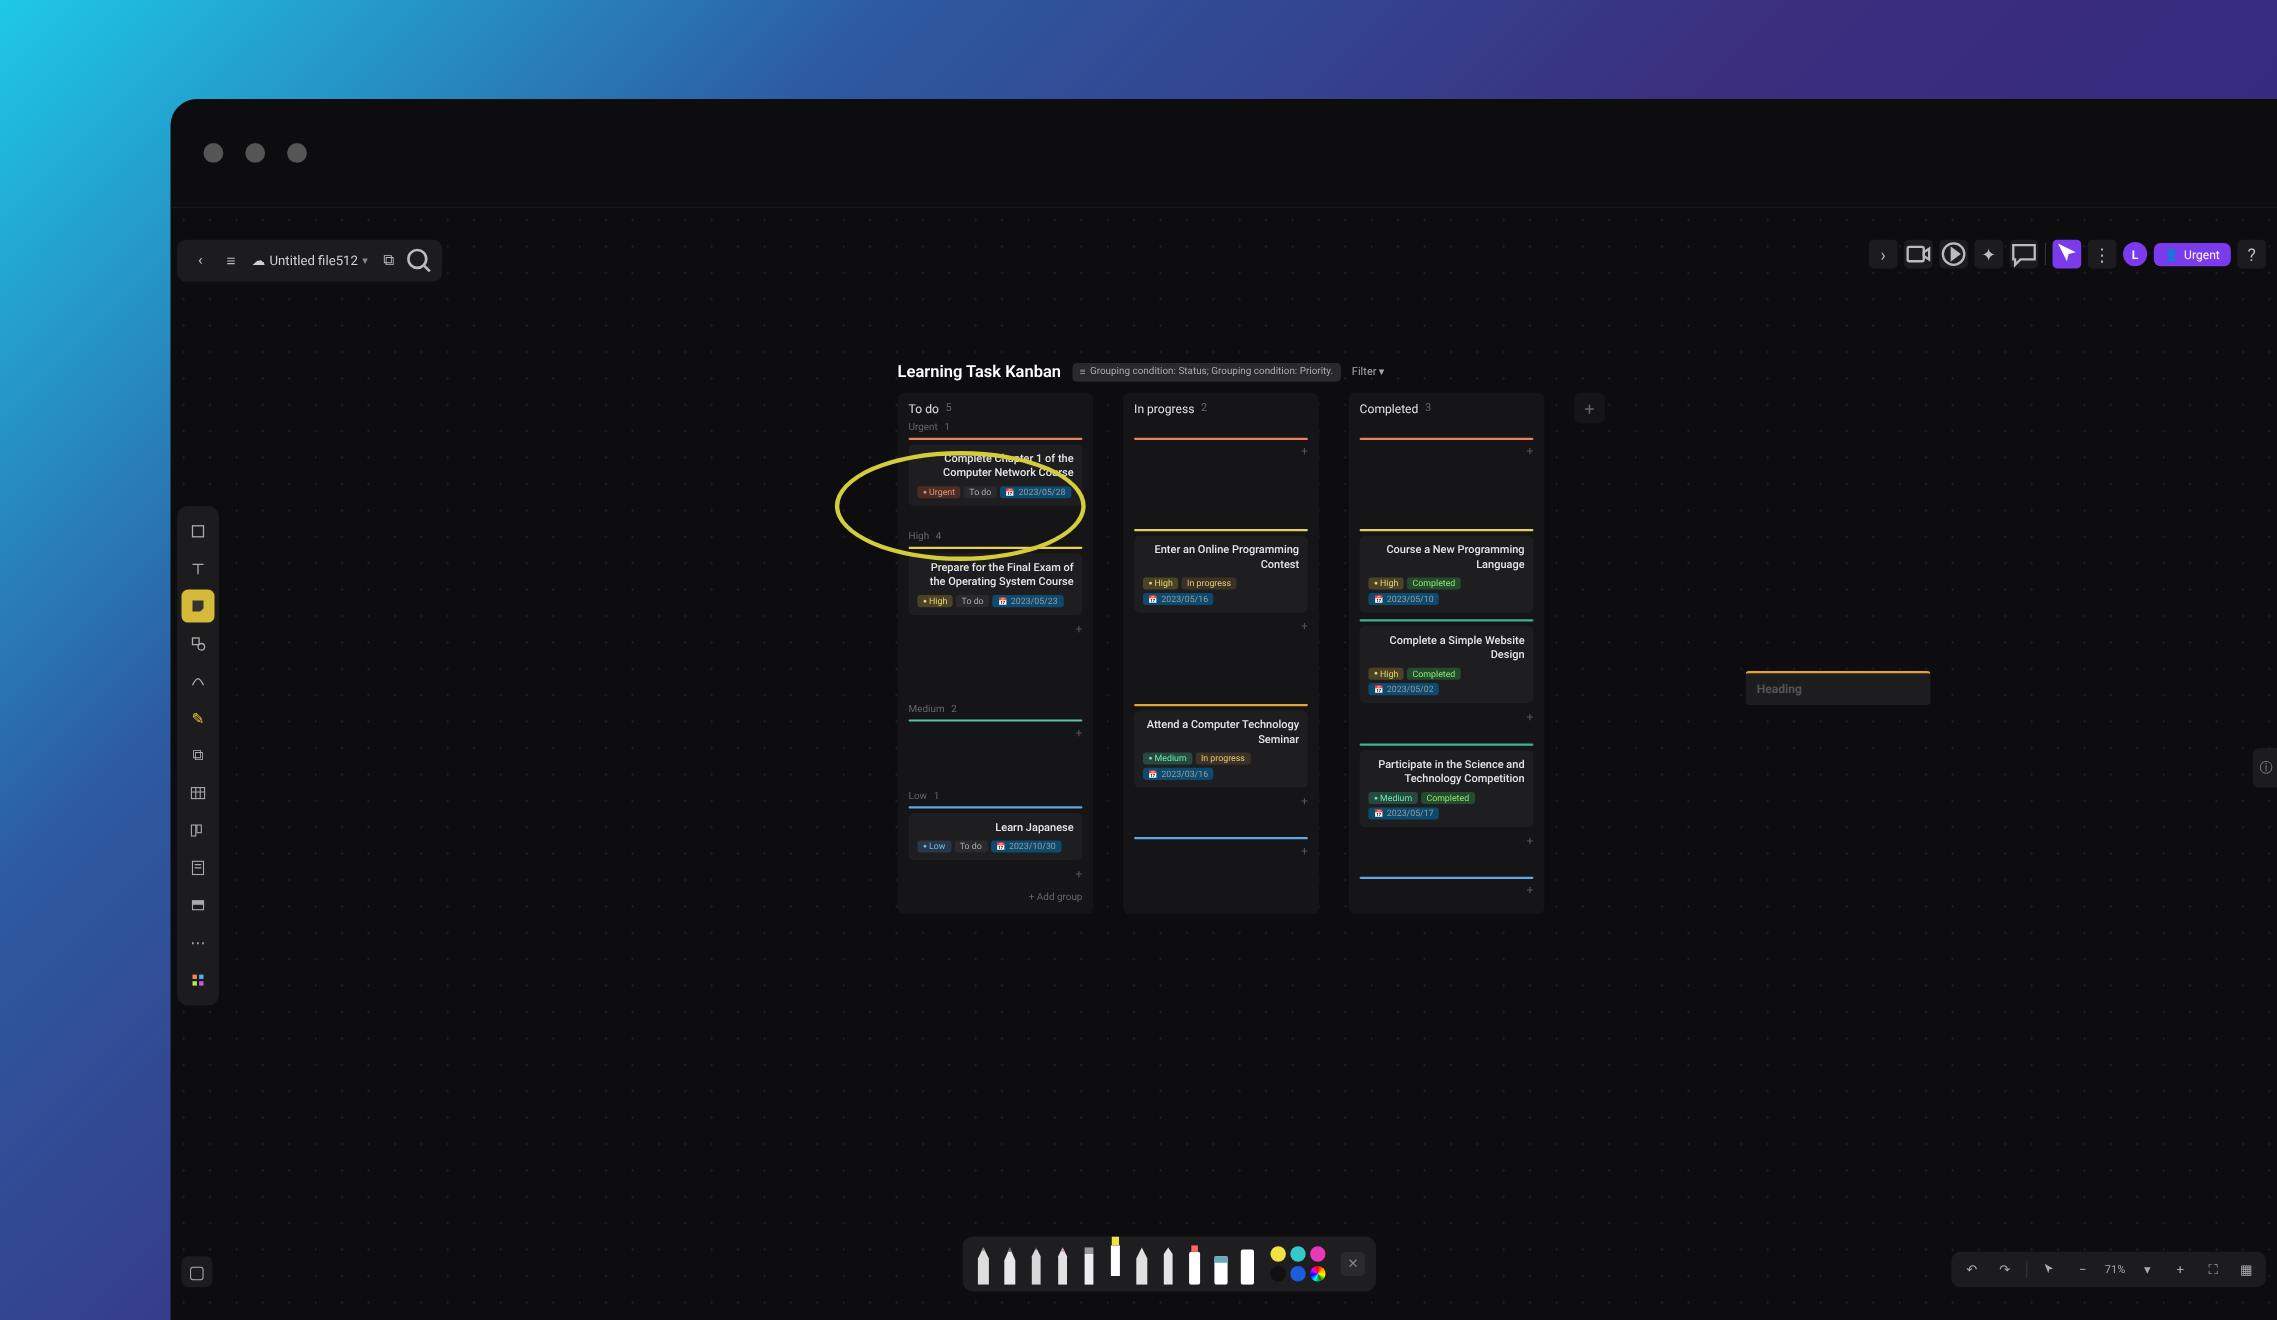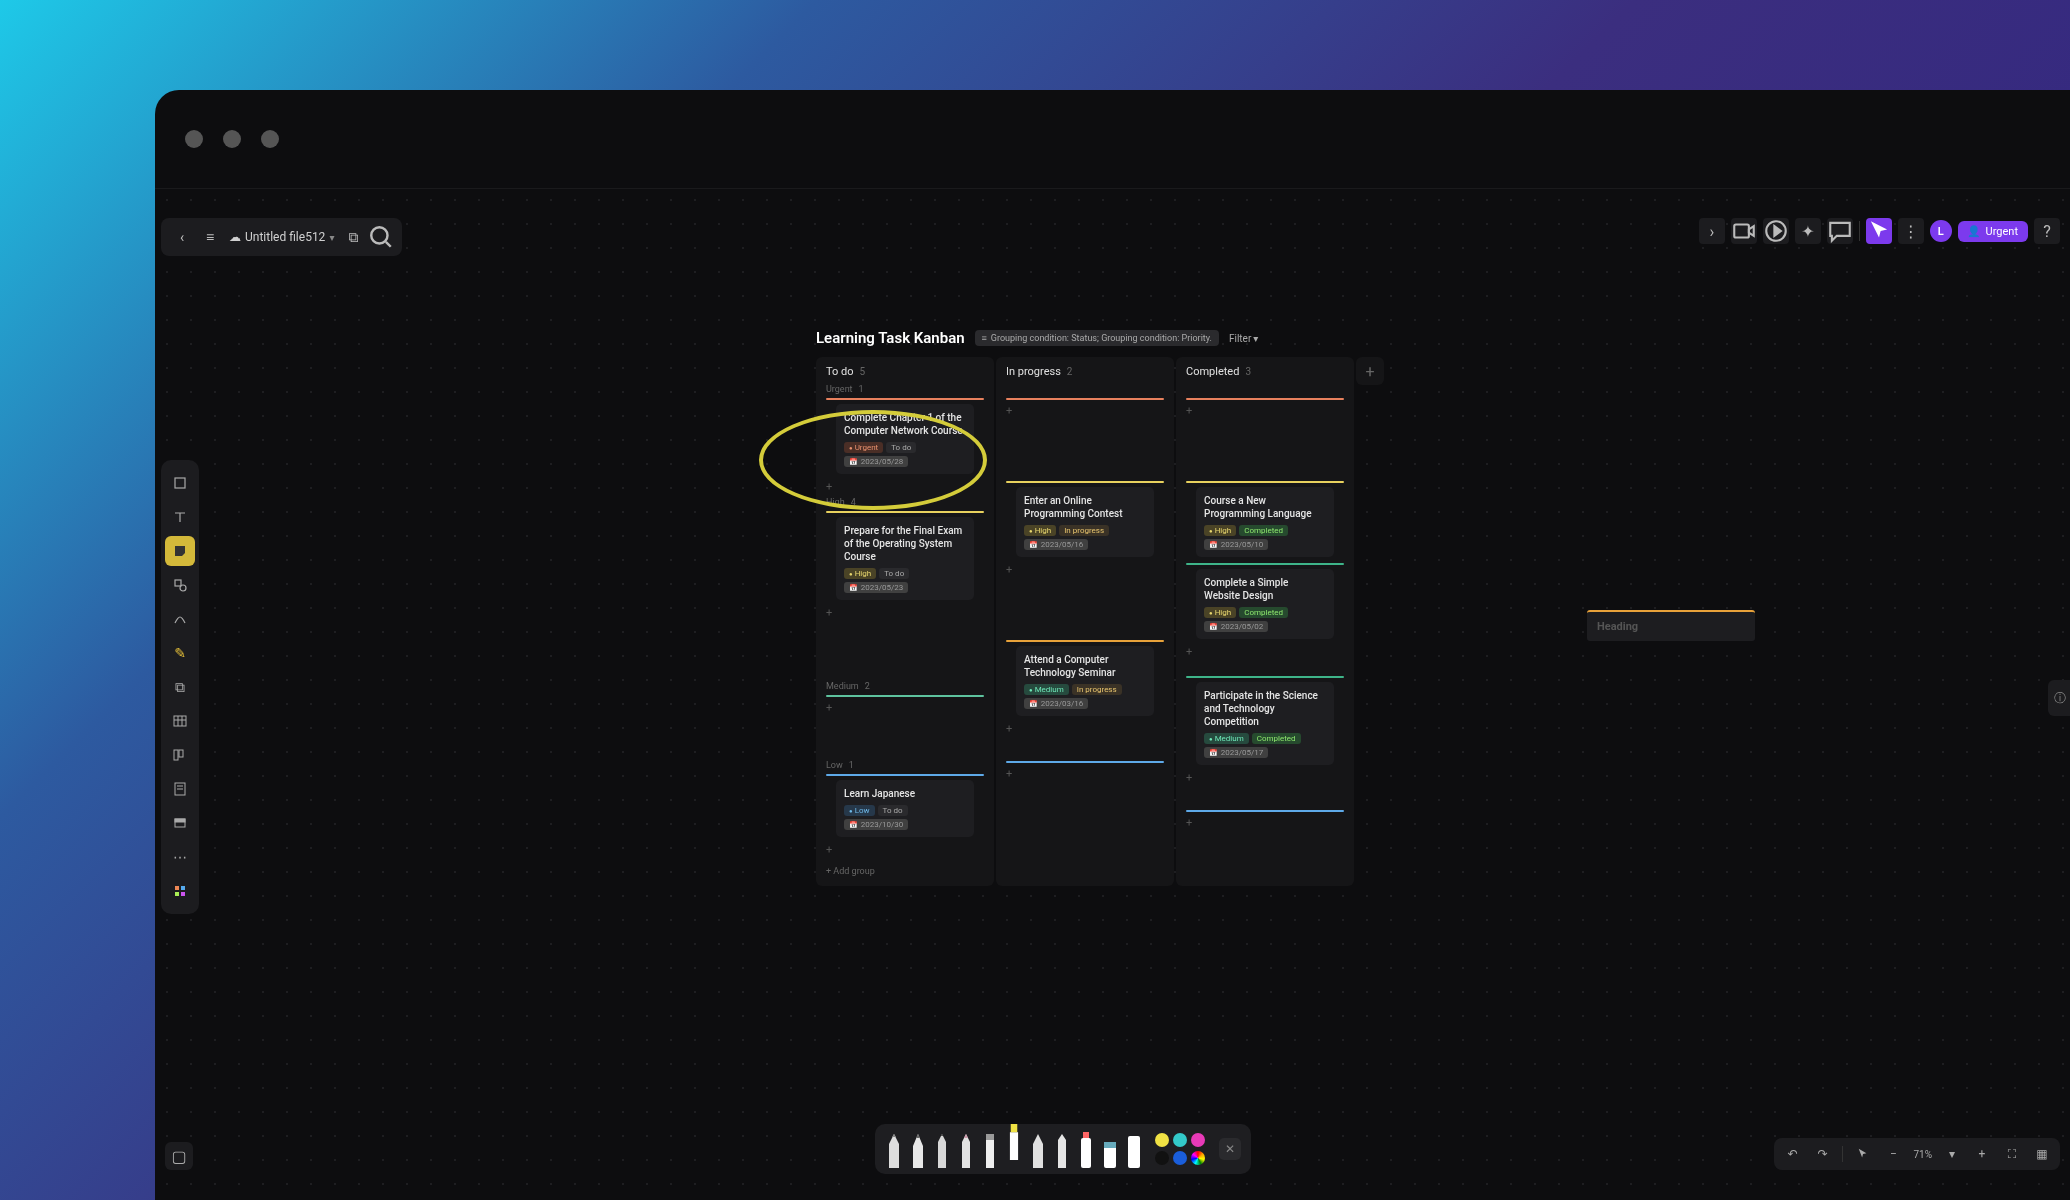--- a/index.html
+++ b/index.html
@@ -21,41 +21,41 @@
 .left-toolbar { position:absolute; left:6px; top:370px; width:38px; background:#1c1c1f; border-radius:10px; display:flex; flex-direction:column; align-items:center; gap:4px; padding:8px 0; }
 .left-toolbar .tool { width:30px; height:30px; display:flex; align-items:center; justify-content:center; color:#aaa; cursor:pointer; border-radius:6px; font-size:14px; }
 .left-toolbar .tool.yellow { background:#d4b93a; color:#333; }
 .left-toolbar .tool svg { width:16px; height:16px; }
 .canvas-bg { position:absolute; inset:98px 0 0 0; background-image:radial-gradient(circle,#1e1e21 1px,transparent 1px); background-size:24px 24px; }
 .kanban-wrap { position:absolute; left:661px; top:239px; }
 .kanban-header { display:flex; align-items:center; gap:10px; margin-bottom:10px; }
 .kanban-title { color:#fff; font-size:15px; font-weight:600; }
 .kanban-cond { background:#2a2a2d; border-radius:4px; padding:3px 7px; font-size:9px; color:#aaa; display:flex; align-items:center; gap:4px; }
 .kanban-filter { font-size:10px; color:#aaa; display:flex; align-items:center; gap:2px; }
-.kanban-cols { display:flex; gap:2px; }
+.kanban-cols { display:flex; gap:27px;text-align:right; }
 .col { width:178px; background:#151517; border-radius:6px; padding:8px 0 4px; }
 .col-head { padding:0 10px 6px; display:flex; align-items:center; gap:6px; }
 .col-head .name { color:#e0e0e0; font-size:11px; }
 .col-head .count { color:#666; font-size:10px; }
 .add-col-btn { width:28px; height:28px; background:#151517; border-radius:6px; display:flex; align-items:center; justify-content:center; color:#666; cursor:pointer; }
 .group-label { padding:0 10px 2px; color:#666; font-size:9px; display:flex; gap:6px; align-items:center; }
 .group-bar { height:2px; border-radius:1px; margin:2px 10px 4px; }
 .bar-urgent { background:#e8815e; } .bar-high { background:#e8d15e; } .bar-medium { background:#5ec29e; } .bar-low { background:#5ea9e8; } .bar-green { background:#3eb489; }
-.card { margin:0 20px 6px; background:#1e1e21; border-radius:5px; padding:7px 8px; }
+.card { margin:0 10px 6px; background:#1e1e21; border-radius:5px; padding:7px 8px; }
 .card-title { color:#e5e5e5; font-size:10px; font-weight:500; line-height:1.3; margin-bottom:5px; }
 .tags { display:flex; flex-wrap:wrap; gap:3px; }
 .tag { font-size:8px; padding:1px 5px; border-radius:3px; display:flex; align-items:center; gap:2px; }
 .tag-urgent { background:#4a2e26; color:#e8916e; } .tag-urgent::before{content:"●";font-size:6px;}
 .tag-high { background:#4a4326; color:#e8d76e; } .tag-high::before{content:"●";font-size:6px;}
 .tag-medium { background:#264a3e; color:#6ee8b8; } .tag-medium::before{content:"●";font-size:6px;}
 .tag-low { background:#26384a; color:#6eb8e8; } .tag-low::before{content:"●";font-size:6px;}
 .tag-todo { background:#2a2a2d; color:#aaa; }
 .tag-inprogress { background:#3a3226; color:#e8c56e; }
 .tag-completed { background:#264a2e; color:#8ee86e; }
-.tag-date { background:#404040; color:#999; } .tag-date::before{content:"📅";font-size:7px;margin-right:1px;}
+.tag-date { background:#0c4a6e; color:#999; } .tag-date::before{content:"📅";font-size:7px;margin-right:1px;}
 .card-plus { margin:0 10px 4px; color:#555; font-size:11px; cursor:pointer; }
 .add-group { padding:6px 10px; color:#666; font-size:9px; cursor:pointer; }
 .highlight-ellipse { position:absolute; border:4px solid #d4cc3a; border-radius:50%; pointer-events:none; }
 .heading-note { position:absolute; background:#1d1d20; border-top:2px solid #e8a23a; border-radius:3px; width:168px; padding:8px 10px; }
 .heading-note .ph { color:#555; font-size:11px;font-weight:bold; }
 .bottom-pen-tray { position:absolute; left:720px; bottom:26px; background:#1e1e21; border-radius:10px; display:flex; align-items:flex-end; padding:6px 10px; gap:6px; height:50px; }
 .pen { width:18px; height:36px; position:relative; cursor:pointer; }
 .pen svg { width:100%; height:100%; }
 .color-grid { display:grid; grid-template-columns:repeat(3,14px); grid-template-rows:repeat(2,14px); gap:4px; margin-left:6px; align-self:center; }
 .color-dot { width:14px; height:14px; border-radius:50%; cursor:pointer; }

